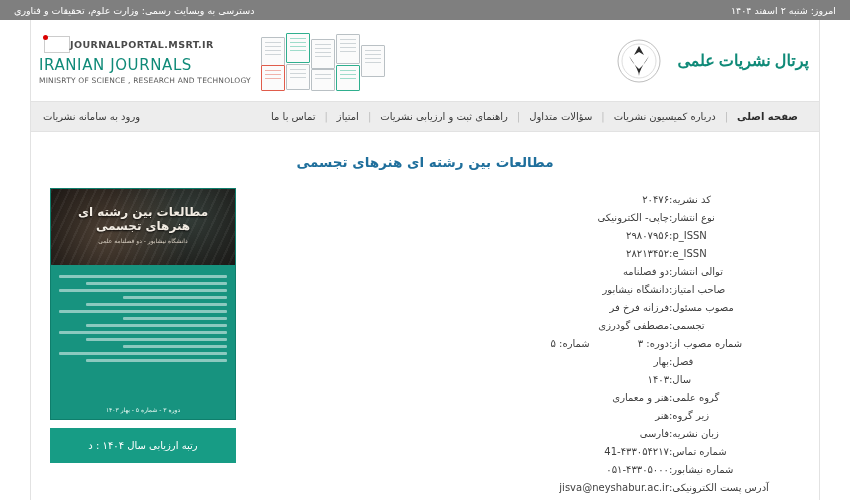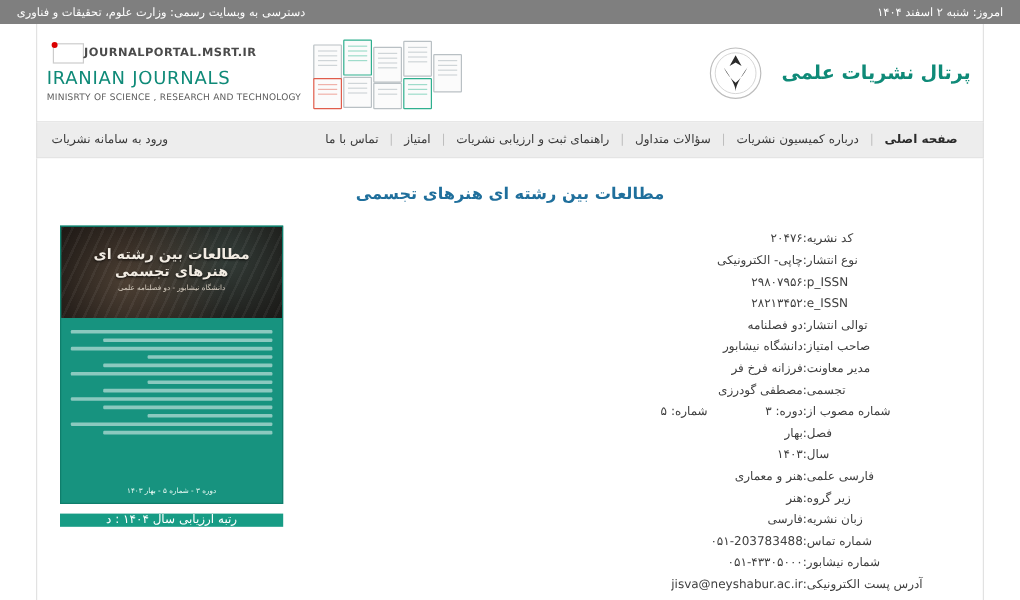--- a/index.html
+++ b/index.html
@@ -68,20 +68,21 @@
   .ministry-text .l1 {
     font-size: 12px;
     color: #3e3e3e;
     font-weight: bold;
   }
   .ministry-text .l2 {
     font-size: 16px;
     color: #0f8a78;
     font-weight: bold;
     margin: 2px 0;
+    font-family: Liberation Serif, serif;
   }
   .ministry-text .l3 {
     font-size: 9.5px;
     color: #555;
   }
   .emblem {
     width: 56px;
     height: 62px;
     display: flex;
     flex-direction: column;
@@ -311,21 +312,21 @@
     font-size: 6px;
     direction: rtl;
   }
   .rating-btn {
     margin-top: 8px;
     width: 186px;
     background: #179c85;
     color: #ffffff;
     font-size: 10px;
     text-align: center;
-    padding: 0 0;
+    padding: 12px 0;
     box-sizing: border-box;
     cursor: pointer;
     direction: rtl;
   }
 </style>
 </head>
 <body>
 
 <div class="page">
 
@@ -461,21 +462,21 @@
             </tr>
             <tr>
               <td class="lbl">توالی انتشار:</td>
               <td class="val">دو فصلنامه</td>
             </tr>
             <tr>
               <td class="lbl">صاحب امتیاز:</td>
               <td class="val">دانشگاه نیشابور</td>
             </tr>
             <tr>
-              <td class="lbl">مدیر معاونت:</td>
+              <td class="lbl">مصوب مسئول:</td>
               <td class="val">فرزانه فرخ فر</td>
             </tr>
             <tr>
               <td class="lbl">تجسمی:</td>
               <td class="val">مصطفی گودرزی</td>
             </tr>
             <tr>
               <td class="lbl">شماره مصوب از:</td>
               <td class="val">
                 <span class="val-inline">
@@ -486,34 +487,34 @@
             </tr>
             <tr>
               <td class="lbl">فصل:</td>
               <td class="val">بهار</td>
             </tr>
             <tr>
               <td class="lbl">سال:</td>
               <td class="val">۱۴۰۳</td>
             </tr>
             <tr>
-              <td class="lbl">فارسی علمی:</td>
+              <td class="lbl">گروه علمی:</td>
               <td class="val">هنر و معماری</td>
             </tr>
             <tr>
               <td class="lbl">زیر گروه:</td>
               <td class="val">هنر</td>
             </tr>
             <tr>
               <td class="lbl">زبان نشریه:</td>
               <td class="val">فارسی</td>
             </tr>
             <tr>
               <td class="lbl">شماره تماس:</td>
-              <td class="val">۰۵۱-203783488</td>
+              <td class="val">41-۴۳۳۰۵۴۲۱۷</td>
             </tr>
             <tr>
               <td class="lbl">شماره نیشابور:</td>
               <td class="val">۰۵۱-۴۳۳۰۵۰۰۰</td>
             </tr>
             <tr>
               <td class="lbl">آدرس پست الکترونیکی:</td>
               <td class="val">jisva@neyshabur.ac.ir</td>
             </tr>
 

